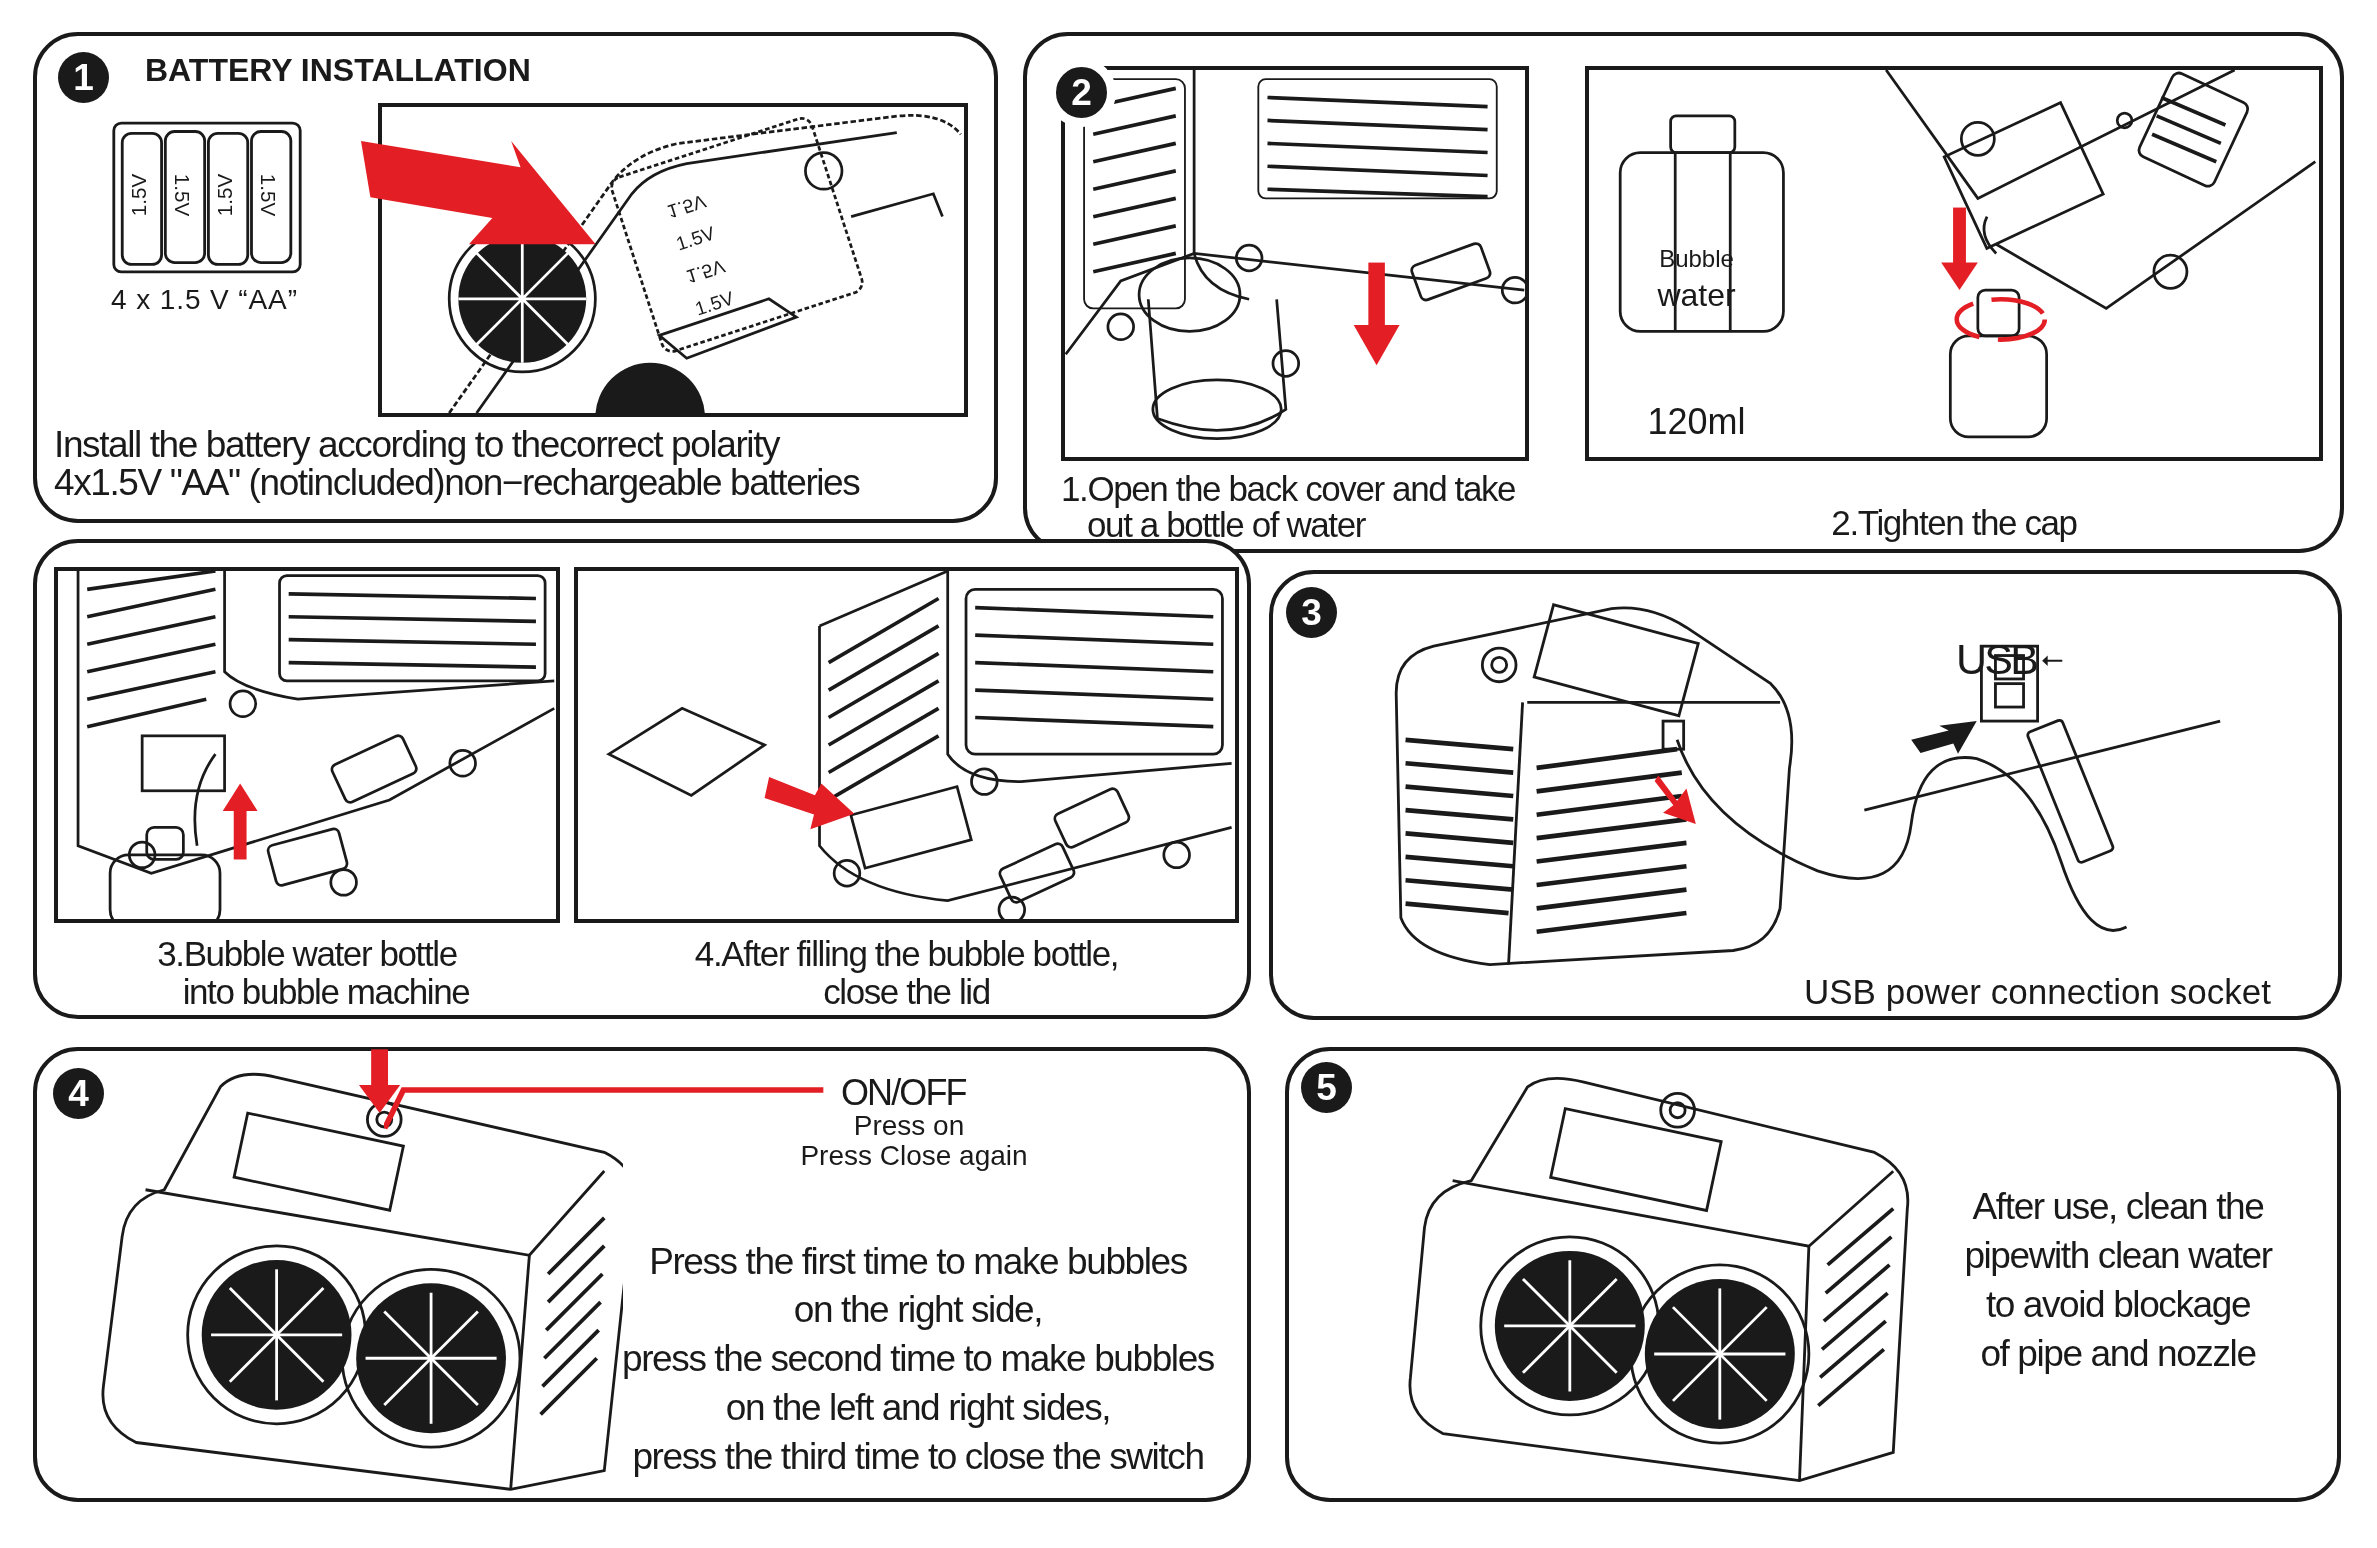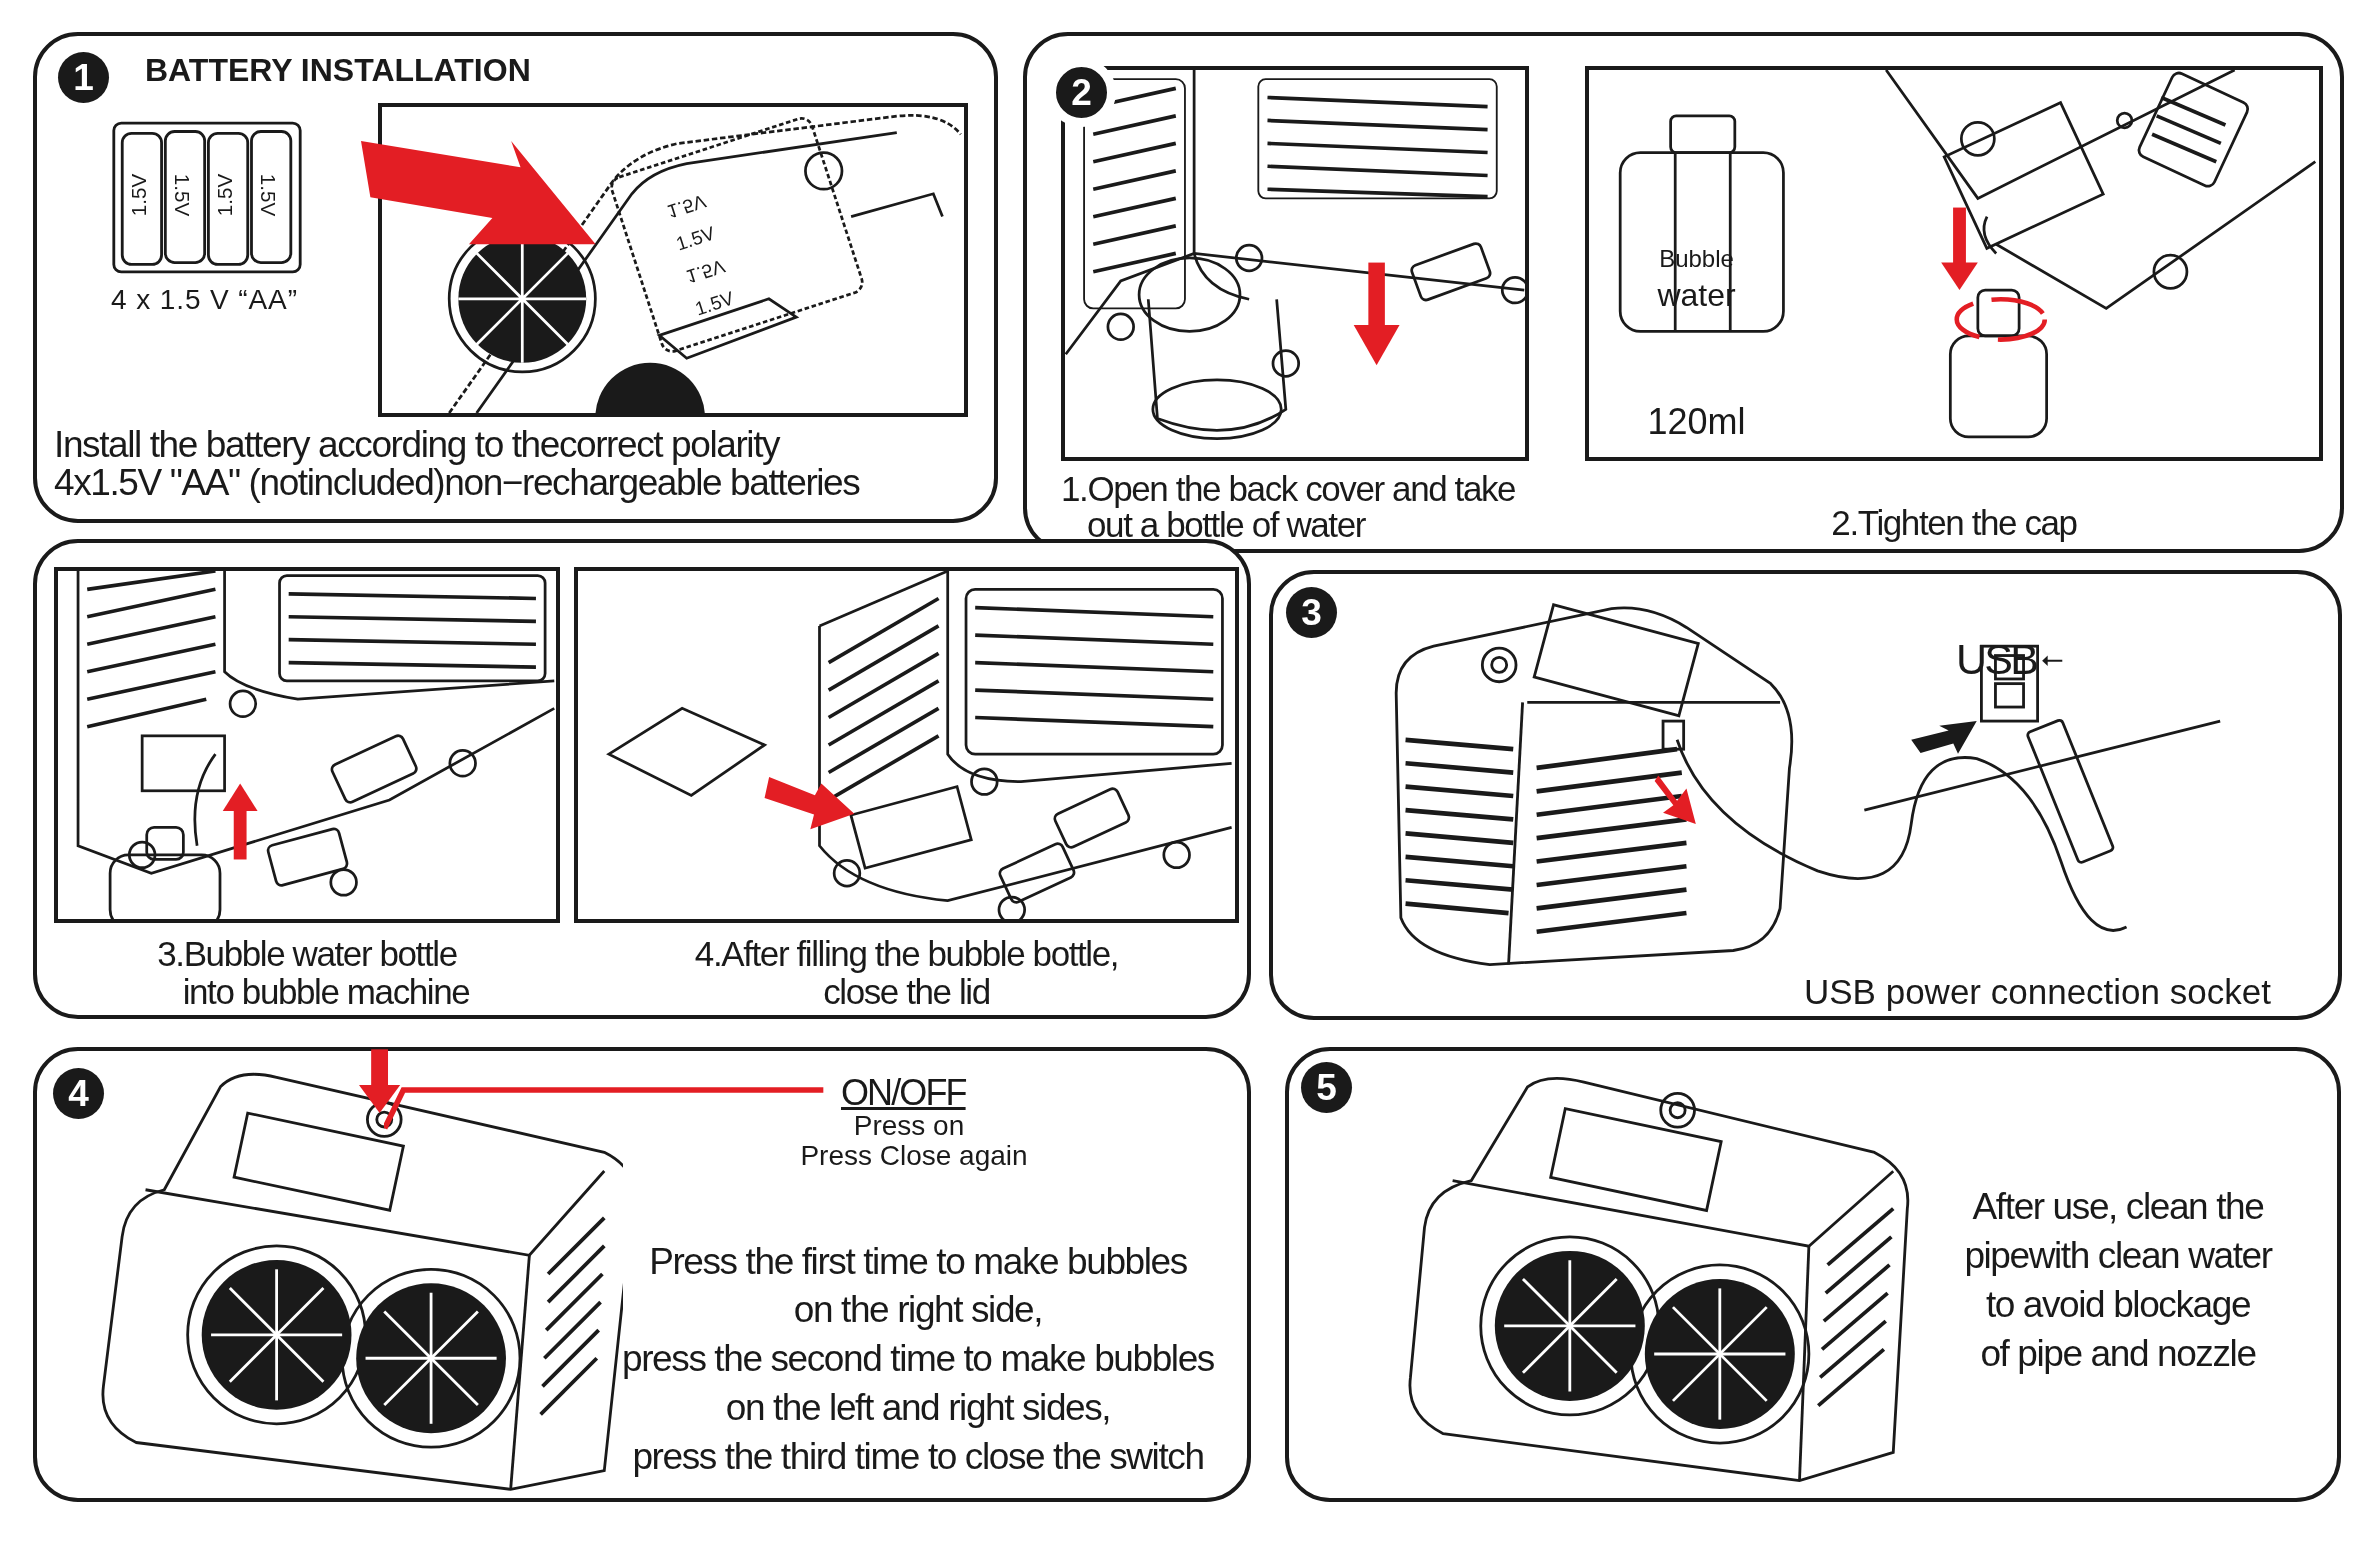--- a/index.html
+++ b/index.html
@@ -299,21 +299,21 @@
     </g>
     <rect x="311" y="0" width="18" height="42" fill="#e31e24"></rect>
     <polygon points="298,38 342,38 320,68" fill="#e31e24"></polygon>
   </svg>
 </div>
 <div class="illus" style="left:384px;top:1077px;width:440px;height:56px;">
   <svg viewBox="0 0 470 60">
       <polyline points="0,55 20,14 470,14" fill="none" stroke="#e31e24" stroke-width="6"></polyline>
     </svg>
 </div>
-<div class="txt" style="left:841px;top:1072px;font-size:36px;letter-spacing:-1.9px;text-decoration:underline;">ON/OFF</div>
+<div class="txt" style="left:841px;top:1072px;font-size:36px;letter-spacing:-1.9px;">ON/OFF</div>
 <div class="txt center" style="left:787px;top:1110px;width:244px;font-size:28px;">Press on</div>
 <div class="txt center" style="left:778px;top:1140px;width:272px;font-size:28px;">Press Close again</div>
 
 <div class="txt caption center" style="left:609px;top:1237px;width:618px;font-size:37px;line-height:49px;">Press the first time to make bubbles</div>
 <div class="txt caption center" style="left:609px;top:1285px;width:618px;font-size:37px;line-height:49px;">on the right side,</div>
 <div class="txt caption center" style="left:609px;top:1334px;width:618px;font-size:37px;line-height:49px;">press the second time to make bubbles</div>
 <div class="txt caption center" style="left:609px;top:1383px;width:618px;font-size:37px;line-height:49px;">on the left and right sides,</div>
 <div class="txt caption center" style="left:609px;top:1432px;width:618px;font-size:37px;line-height:49px;">press the third time to close the switch</div>
 
 <div class="panel" style="left:1285px;top:1047px;width:1056px;height:455px;"></div>

